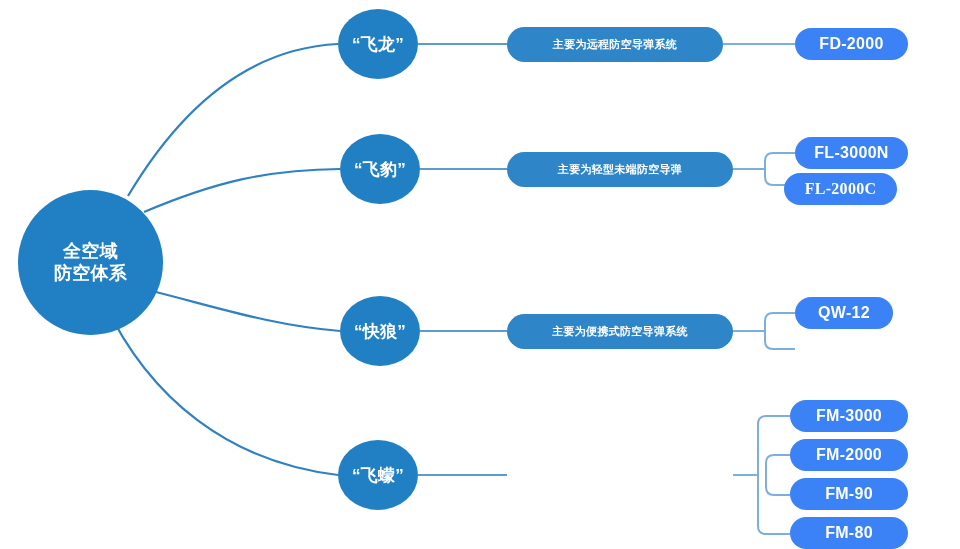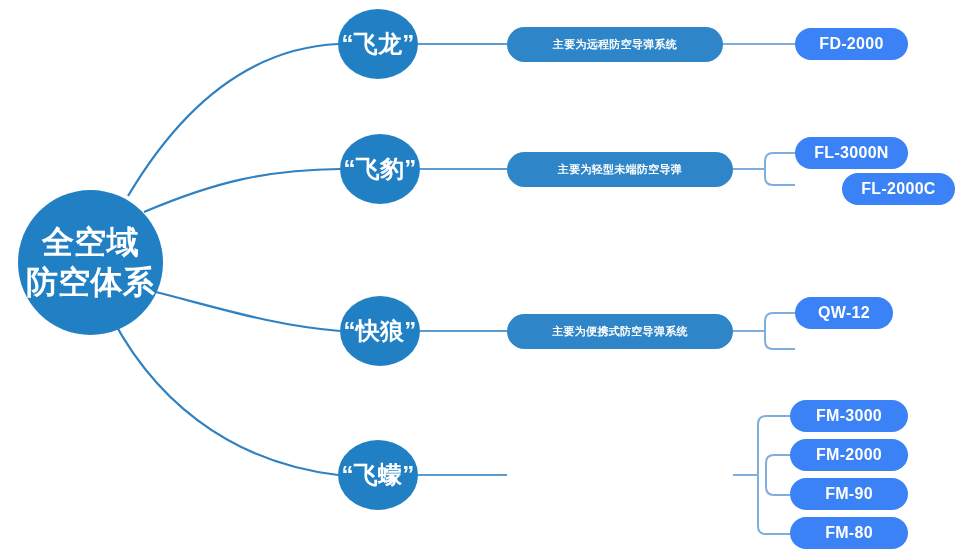--- a/index.html
+++ b/index.html
@@ -36,29 +36,29 @@
     letter-spacing: 0.3px;
     white-space: nowrap;
     z-index: 3;
   }
   
   .hub {
     border-radius: 50%;
     background: #2180c4;
     flex-direction: column;
     line-height: 1.22;
-    font-size: 32px;
+    font-size: 18px;
     text-align: center;
   }
   .hub .line2 { display: block; }
   
   .branch {
     border-radius: 50%;
     background: #2180c4;
-    font-size: 24px;
+    font-size: 17px;
   }
   
   .desc {
     border-radius: 22px;
     background: #2e86c8;
     font-size: 11px;
     padding: 0 14px;
   }
   
   .leaf {
@@ -115,21 +115,21 @@
 
   <div class="node branch" style="left:340px; top:134px; width:80px; height:70px;">
     <span>“飞豹”</span>
   </div>
   <div class="node desc" style="left:507px; top:152px; width:226px; height:35px;">
     <span>主要为轻型未端防空导弹</span>
   </div>
   <div class="node leaf" style="left:795px; top:137px; width:113px; height:32px;">
     <span>FL-3000N</span>
   </div>
-  <div class="node leaf" style="left:842px; top:173px; width:113px; height:32px;">
+  <div class="node leaf" style="left:784px; top:173px; width:113px; height:32px;font-family:Liberation Serif, serif;">
     <span>FL-2000C</span>
   </div>
 
   <div class="node branch" style="left:340px; top:296px; width:80px; height:70px;">
     <span>“快狼”</span>
   </div>
   <div class="node desc" style="left:507px; top:314px; width:226px; height:35px;">
     <span>主要为便携式防空导弹系统</span>
   </div>
   <div class="node leaf" style="left:795px; top:297px; width:98px; height:32px;">

